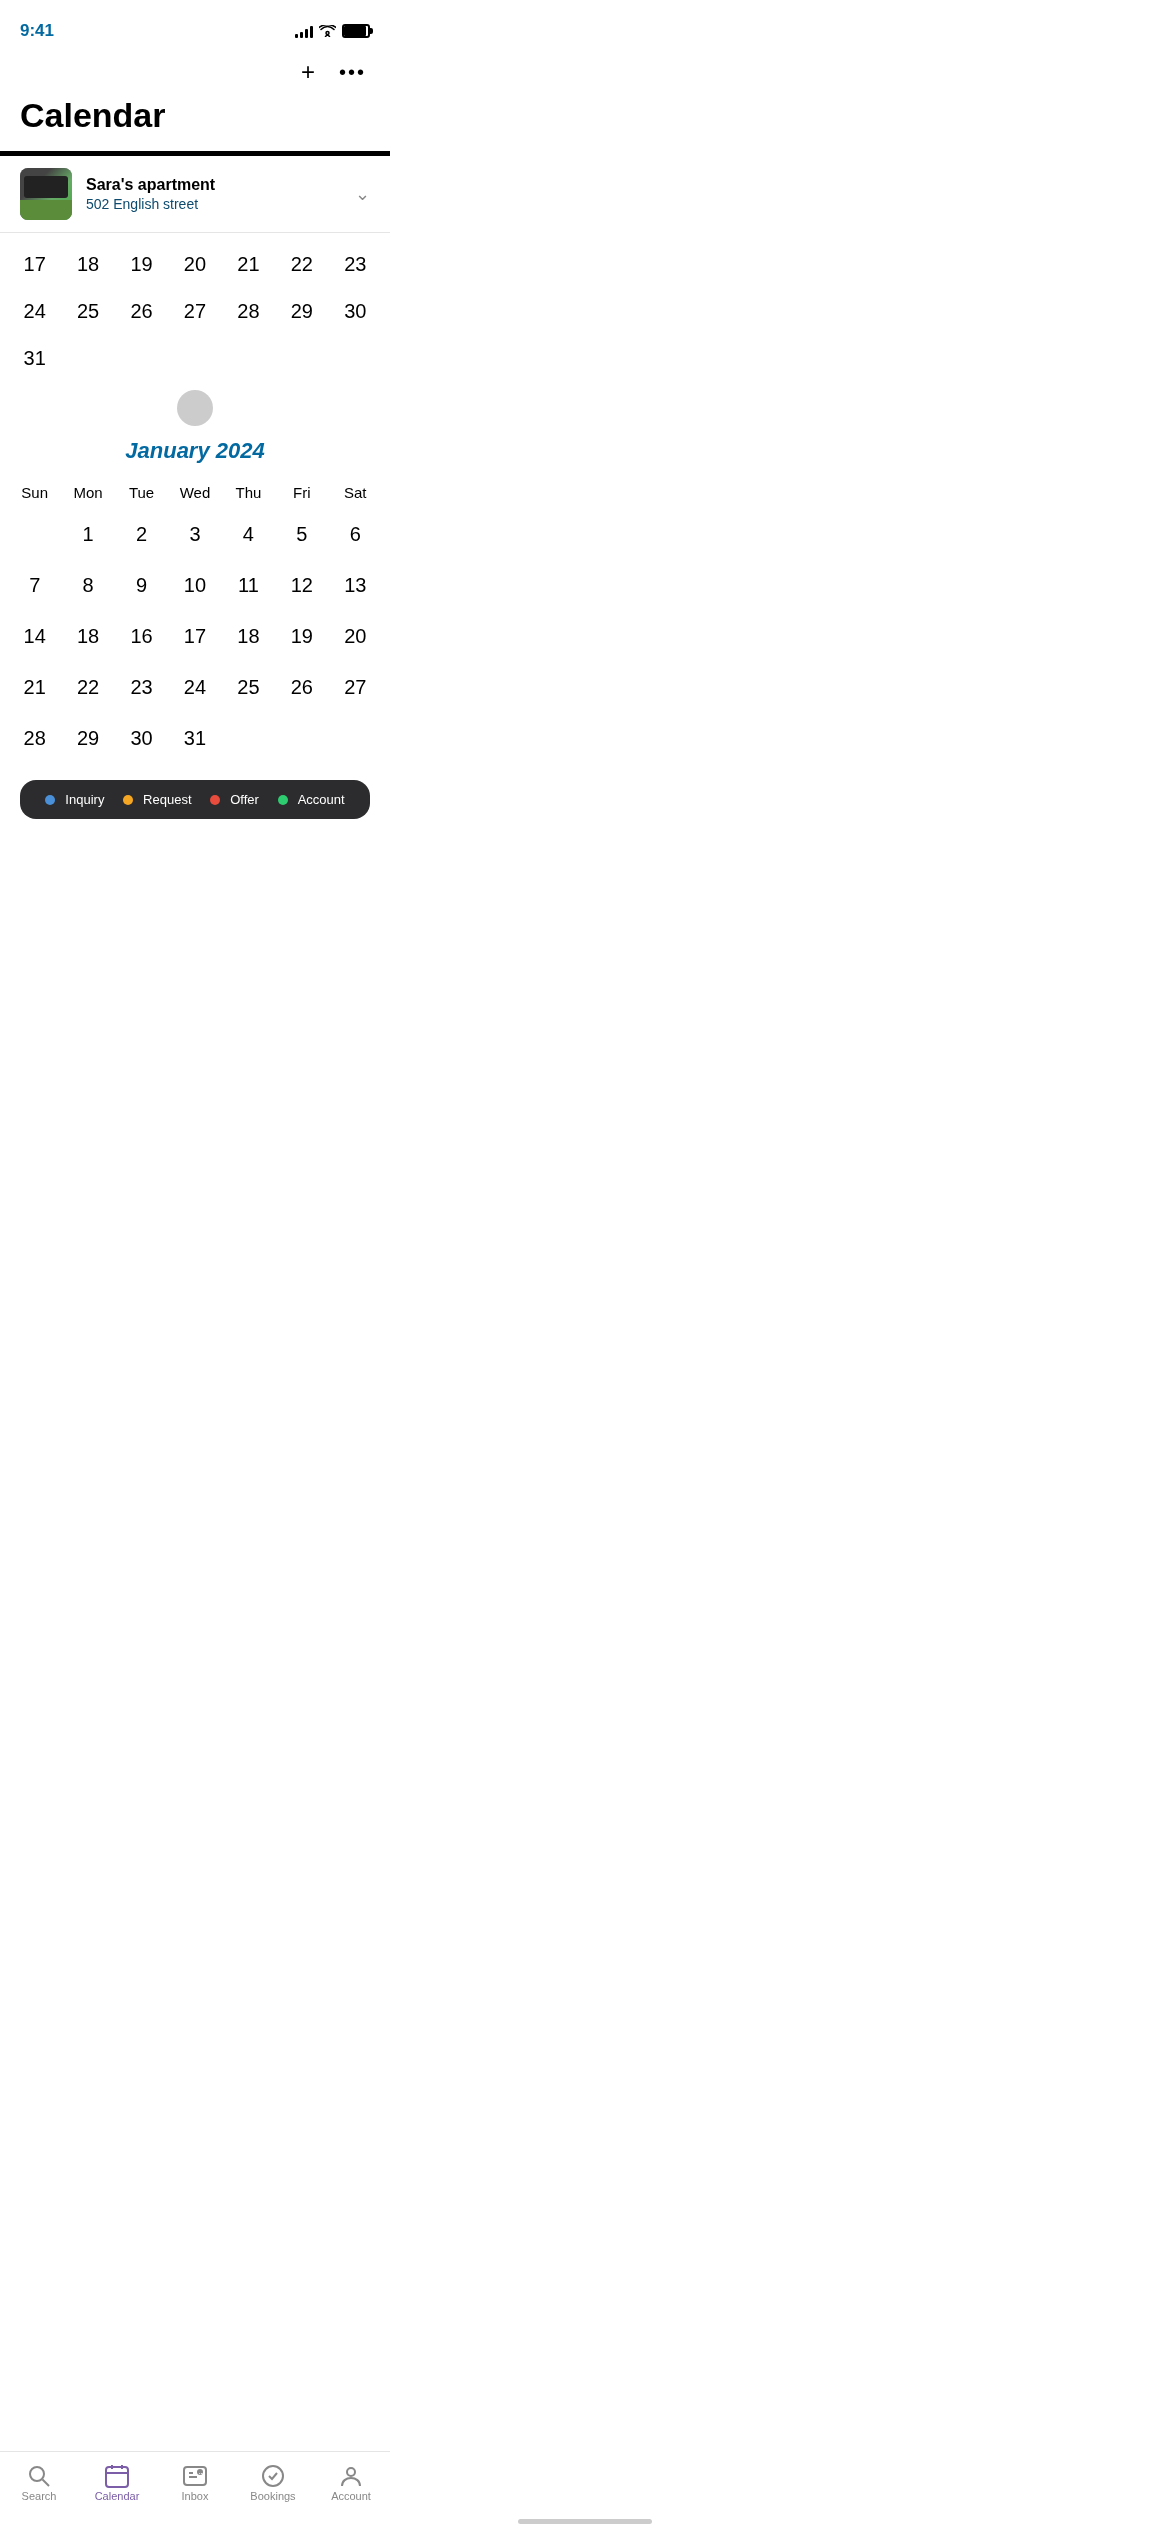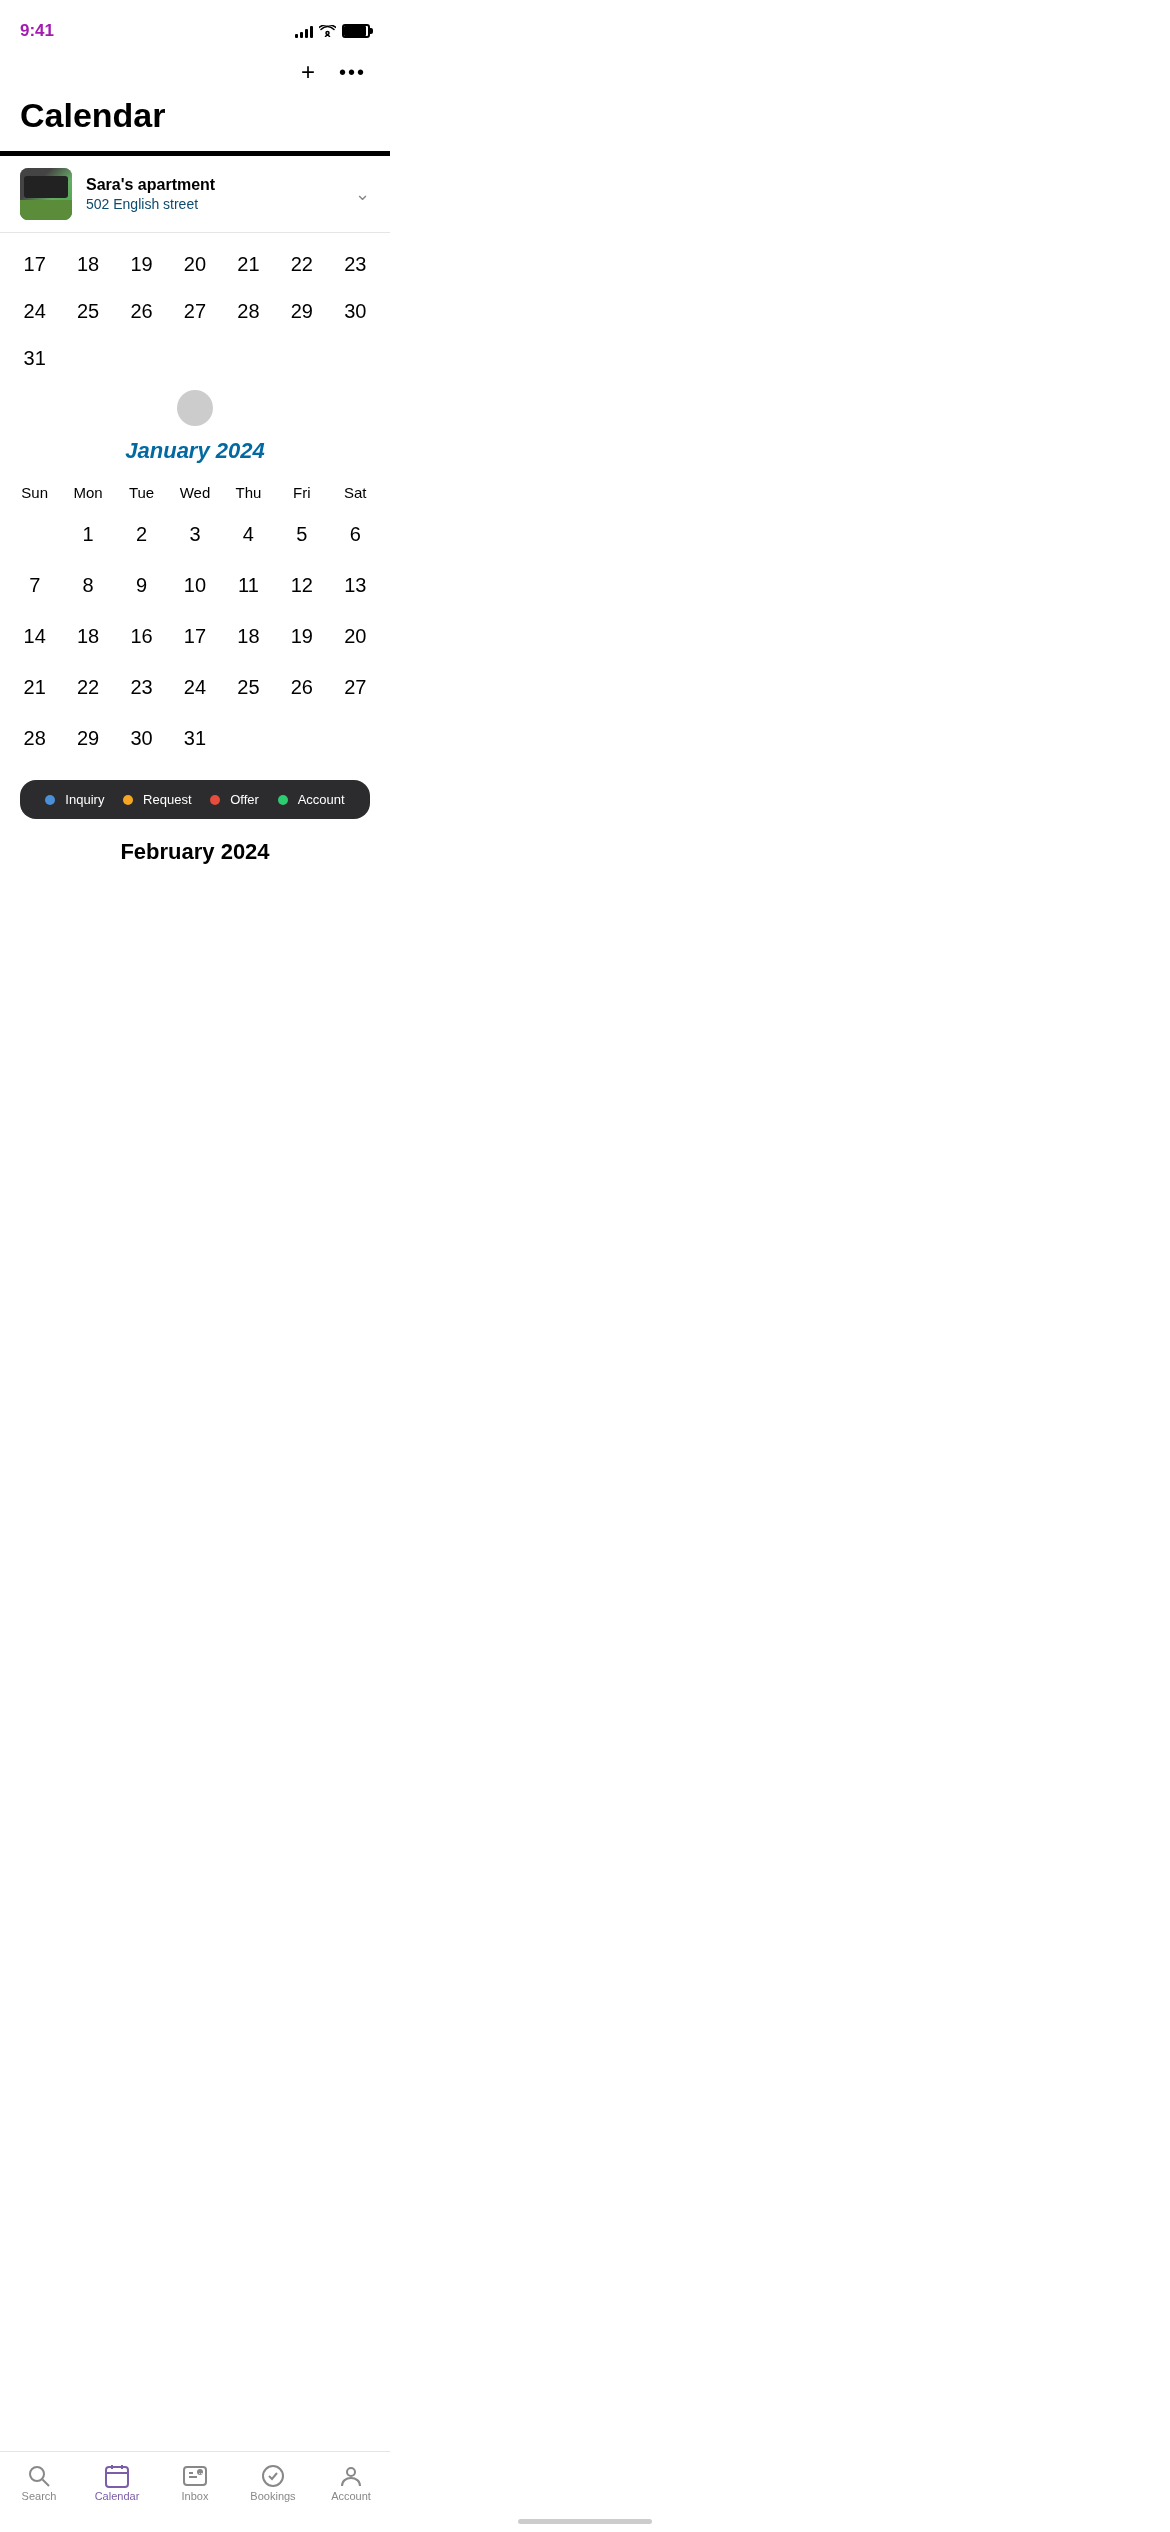--- a/index.html
+++ b/index.html
@@ -17,21 +17,21 @@
     .status-bar {
       display: flex;
       justify-content: space-between;
       align-items: center;
       padding: 14px 20px 0 20px;
       height: 48px;
     }
     .status-time {
       font-size: 17px;
       font-weight: 600;
-      color: #a21caf;
+      color: #0369a1;
     }
     .status-icons {
       display: flex;
       align-items: center;
       gap: 6px;
     }
     .signal-bars {
       display: flex;
       align-items: flex-end;
       gap: 2px;
@@ -439,21 +439,20 @@
     <div class="legend-item">
       <div class="legend-dot" style="background:#e74c3c;"></div>
       <span class="legend-label">Offer</span>
     </div>
     <div class="legend-item">
       <div class="legend-dot" style="background:#2ecc71;"></div>
       <span class="legend-label">Account</span>
     </div>
   </div>
 
-  <div class="next-month-peek">February 2024</div>
 
 </div>
 
 <div class="tab-bar">
 
   <div class="tab-item">
     <div class="tab-icon">
       <svg viewBox="0 0 26 26" fill="none" stroke="#888" stroke-width="2">
         <circle cx="11" cy="11" r="7"></circle>
         <line x1="16.5" y1="16.5" x2="23" y2="23"></line>

